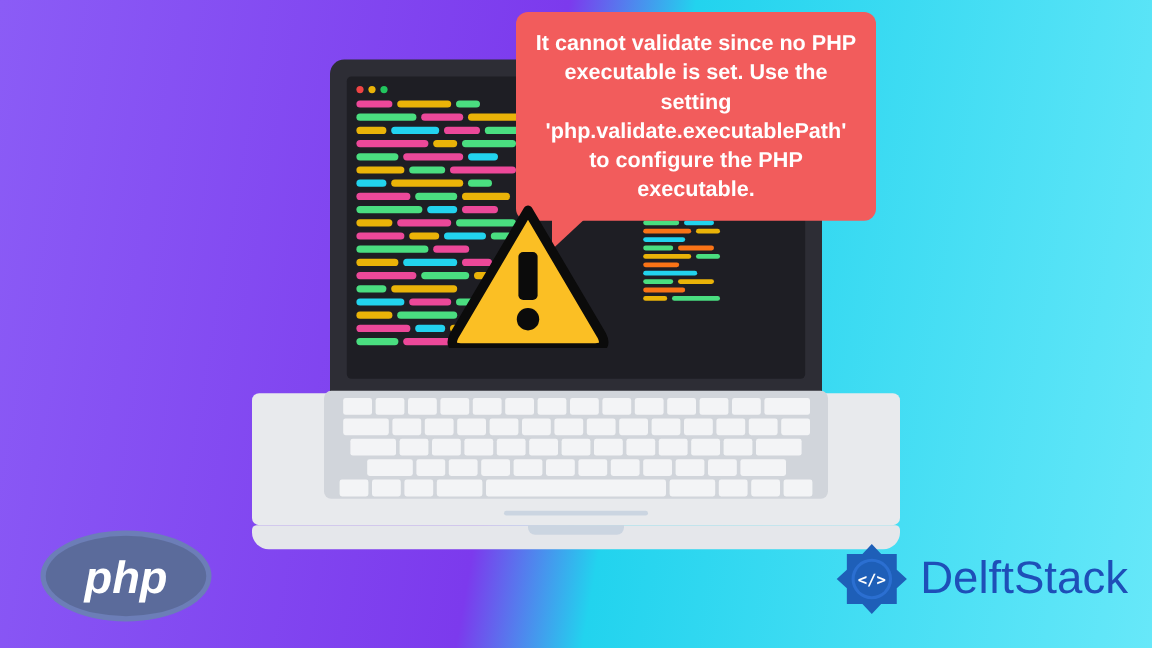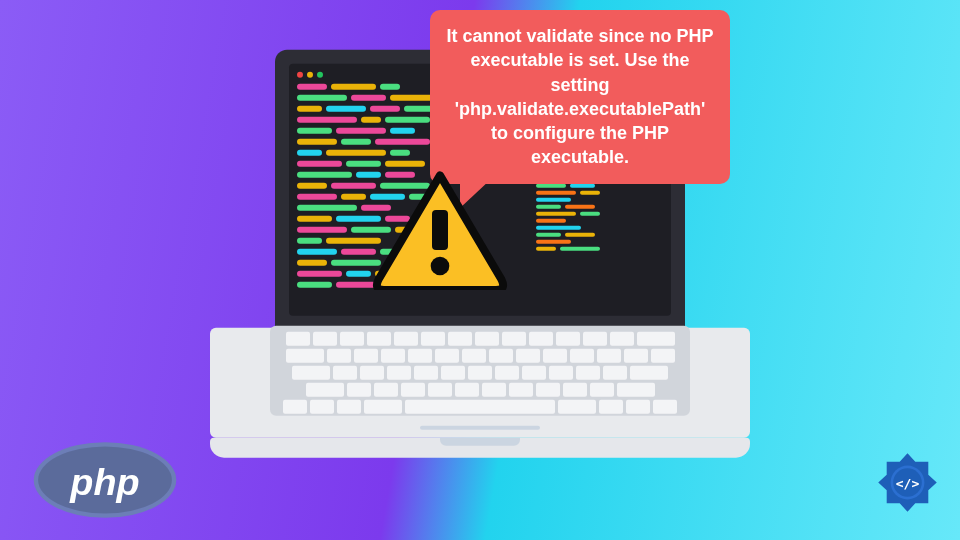--- a/index.html
+++ b/index.html
@@ -455,13 +455,14 @@
 
 <div class="delftstack">
   <svg class="ds-logo" viewBox="0 0 100 100">
     <g transform="translate(50,50)">
       <path d="M0,-45 L12,-32 L32,-32 L32,-12 L45,0 L32,12 L32,32 L12,32 L0,45 L-12,32 L-32,32 L-32,12 L-45,0 L-32,-12 L-32,-32 L-12,-32 Z" fill="#1e5fb8"></path>
       <circle r="26" fill="#2b6fd1"></circle>
       <circle r="22" fill="#1e5fb8"></circle>
       <text y="8" text-anchor="middle" font-family="monospace" font-size="20" font-weight="bold" fill="#fff">&lt;/&gt;</text>
     </g>
   </svg>
+  <span class="ds-text">DelftStack</span>
 </div>
 
 </body></html>

